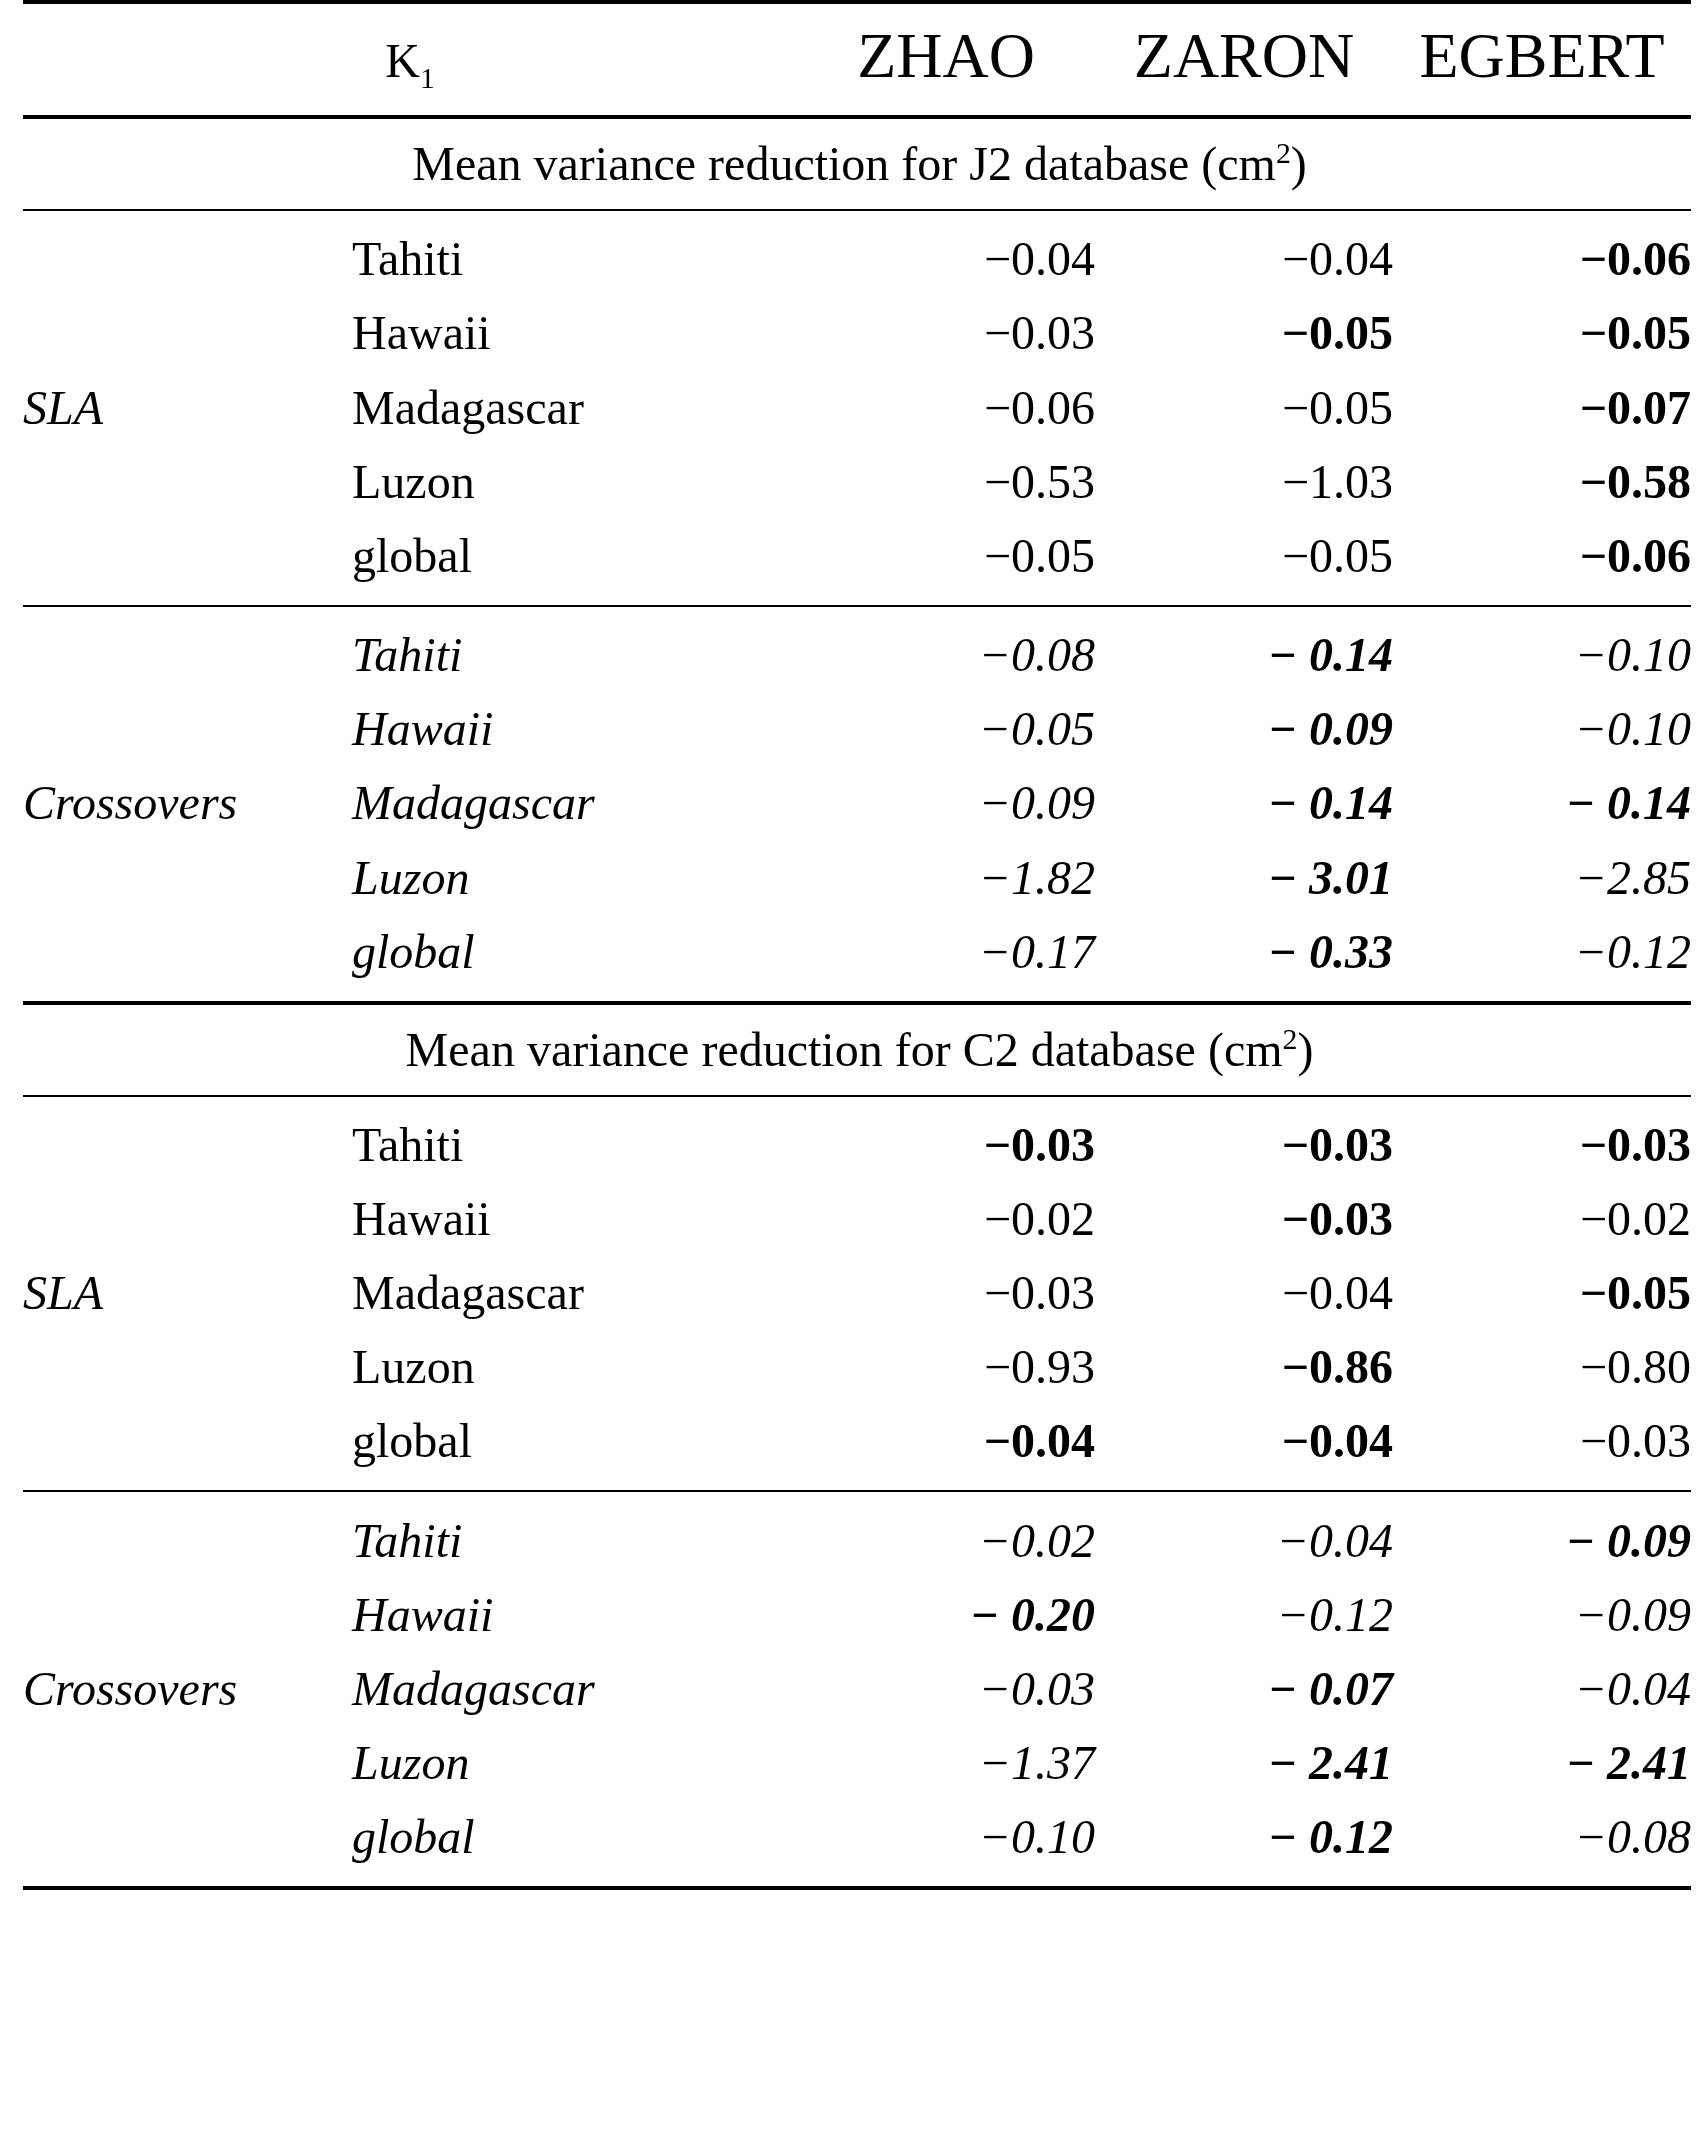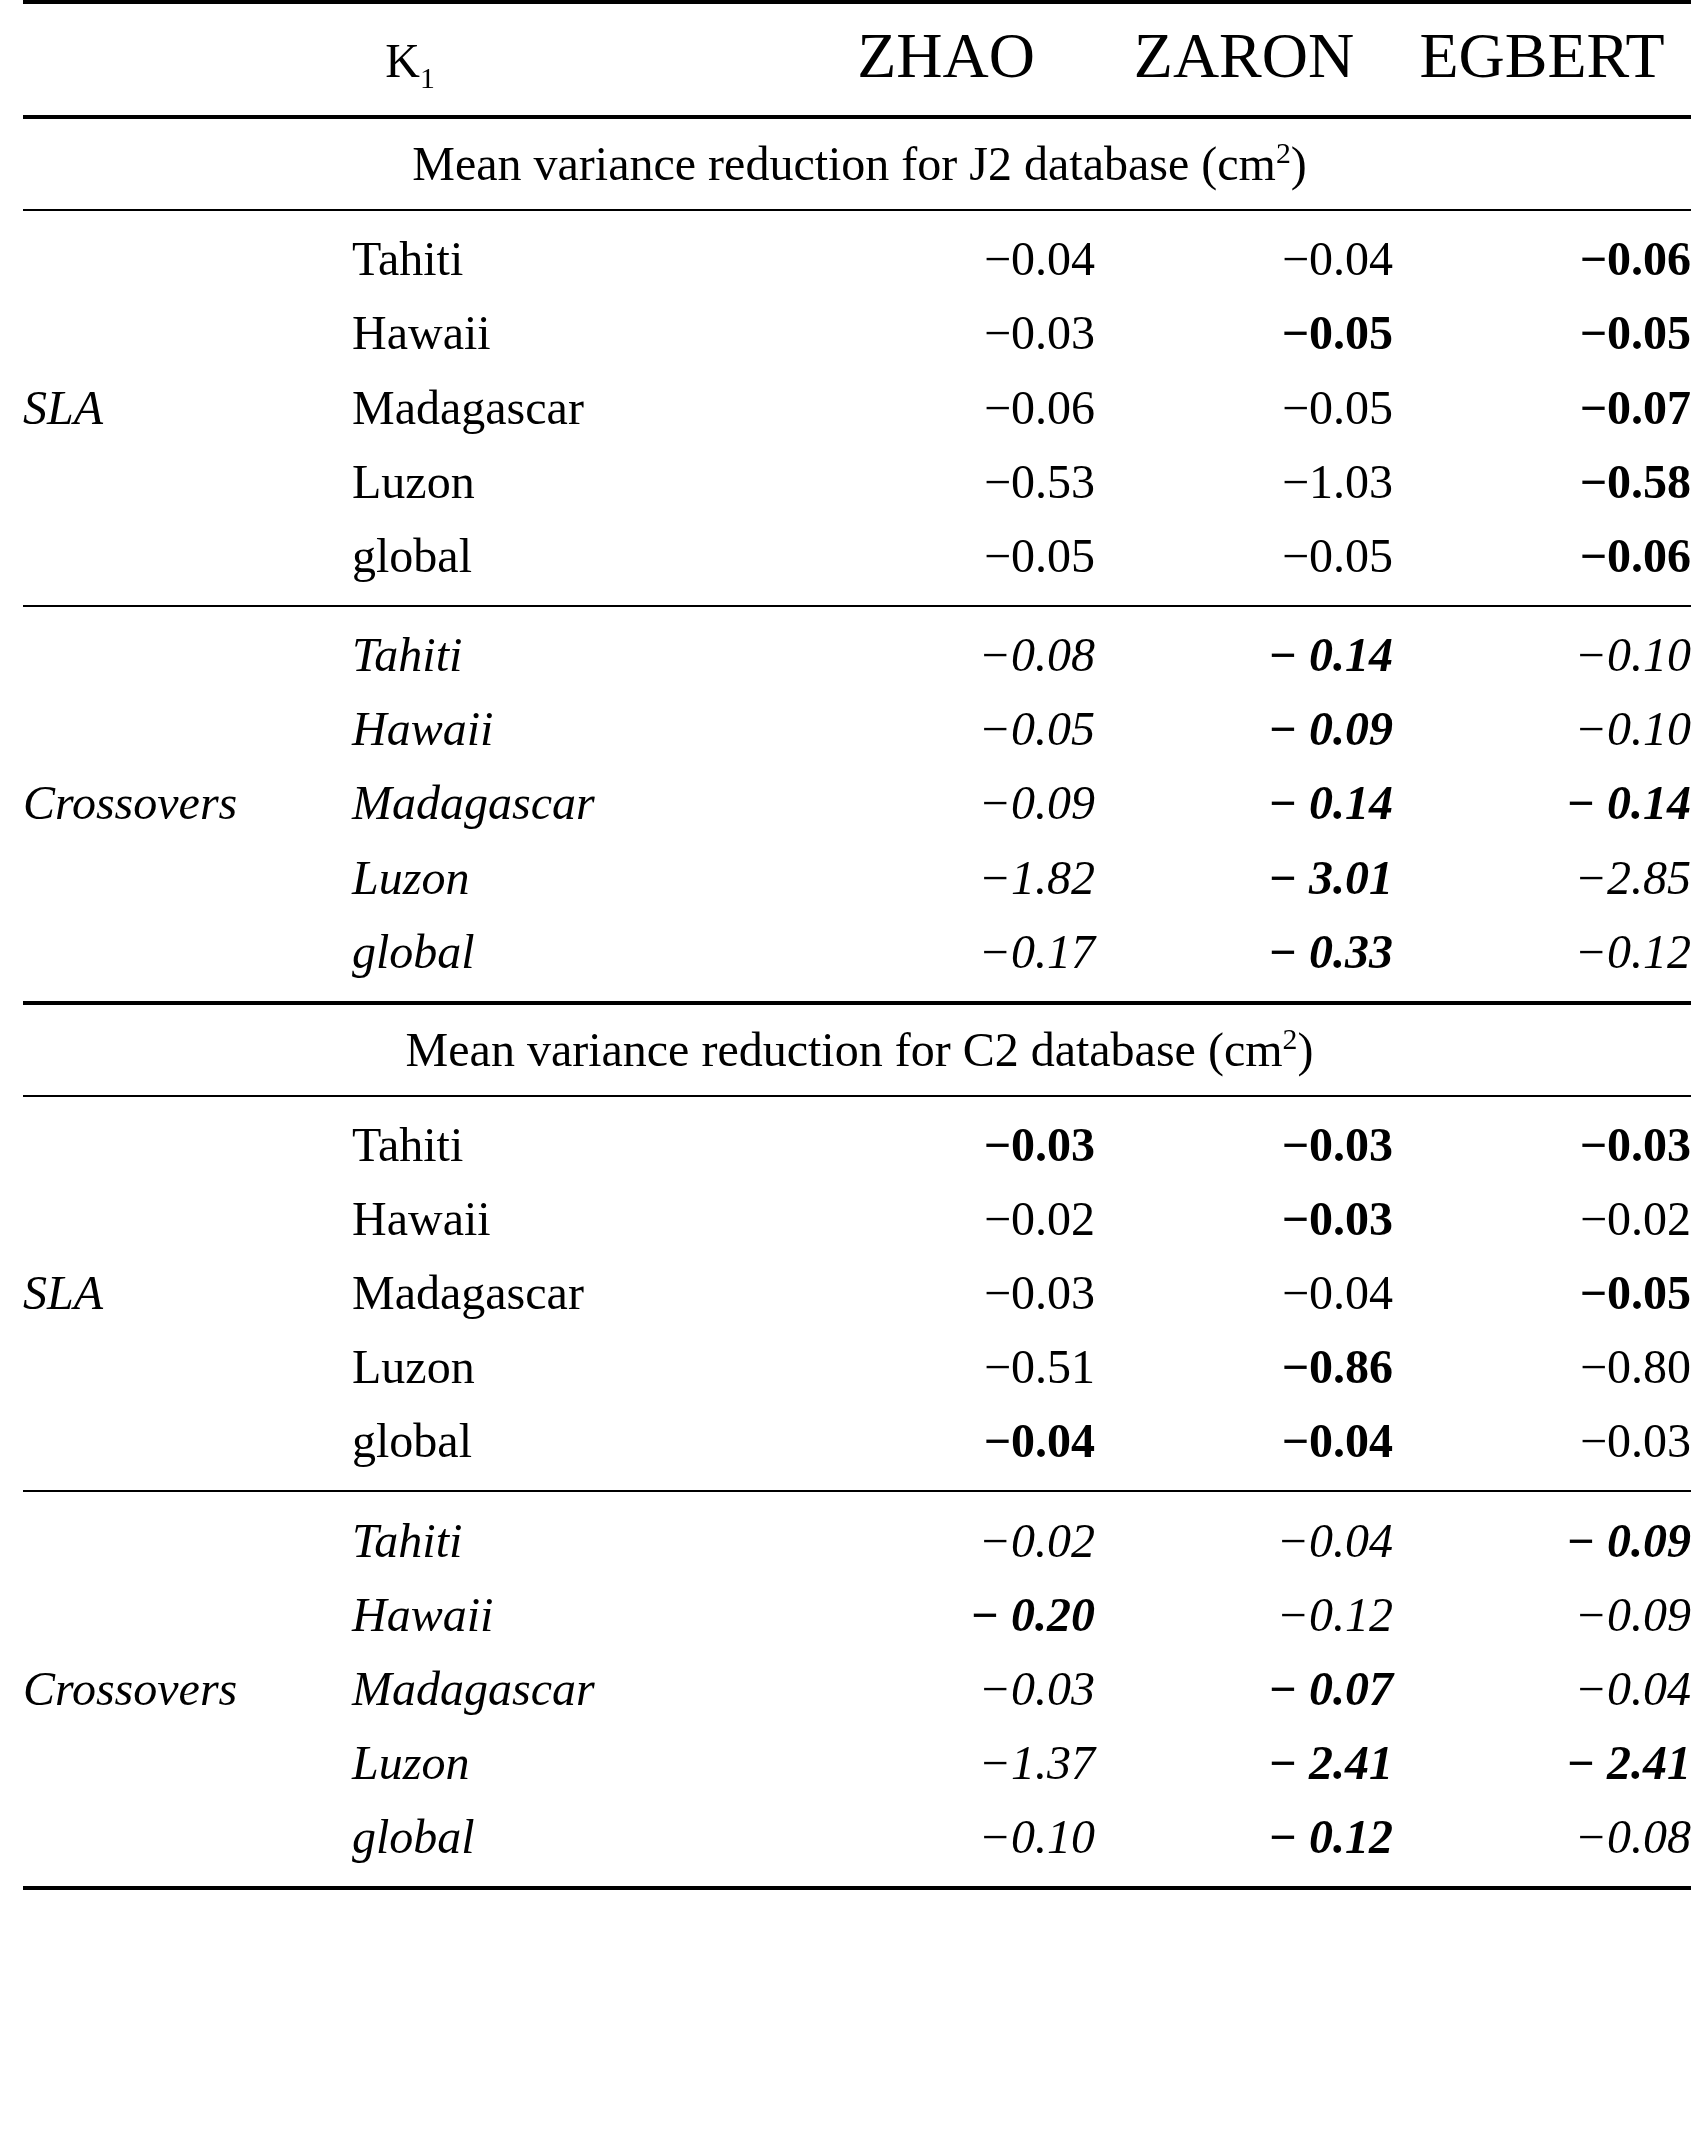--- a/index.html
+++ b/index.html
@@ -235,21 +235,21 @@
           <td class="val">−0.02</td>
         </tr>
         <tr class="datarow">
           <td class="region">Madagascar</td>
           <td class="val">−0.03</td>
           <td class="val">−0.04</td>
           <td class="val b">−0.05</td>
         </tr>
         <tr class="datarow">
           <td class="region">Luzon</td>
-          <td class="val">−0.51</td>
+          <td class="val">−0.93</td>
           <td class="val b">−0.86</td>
           <td class="val">−0.80</td>
         </tr>
         <tr class="datarow">
           <td class="region">global</td>
           <td class="val b">−0.04</td>
           <td class="val b">−0.04</td>
           <td class="val">−0.03</td>
         </tr>
         <tr class="spacer-sm">

